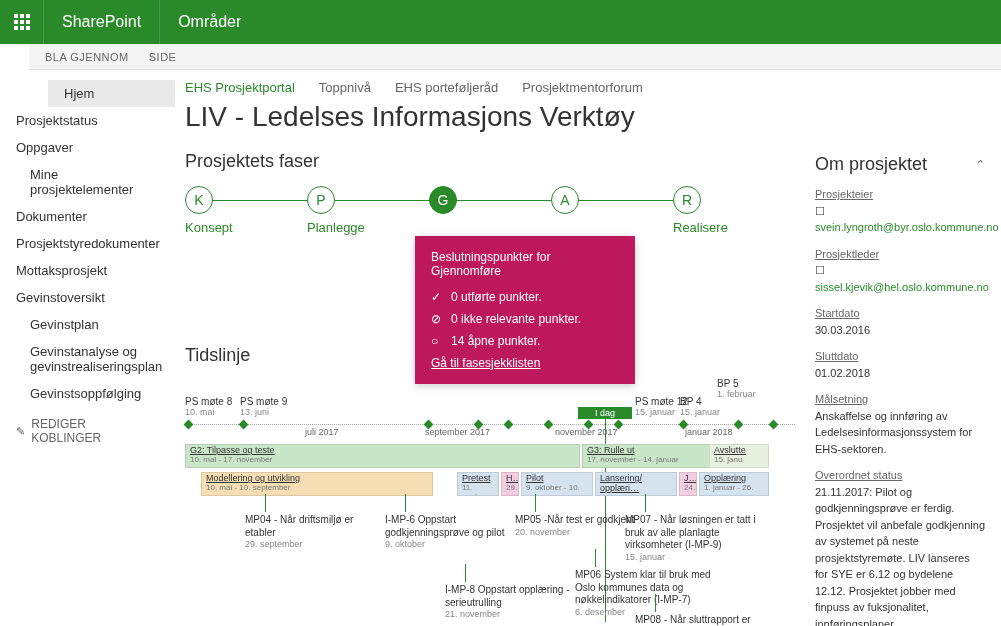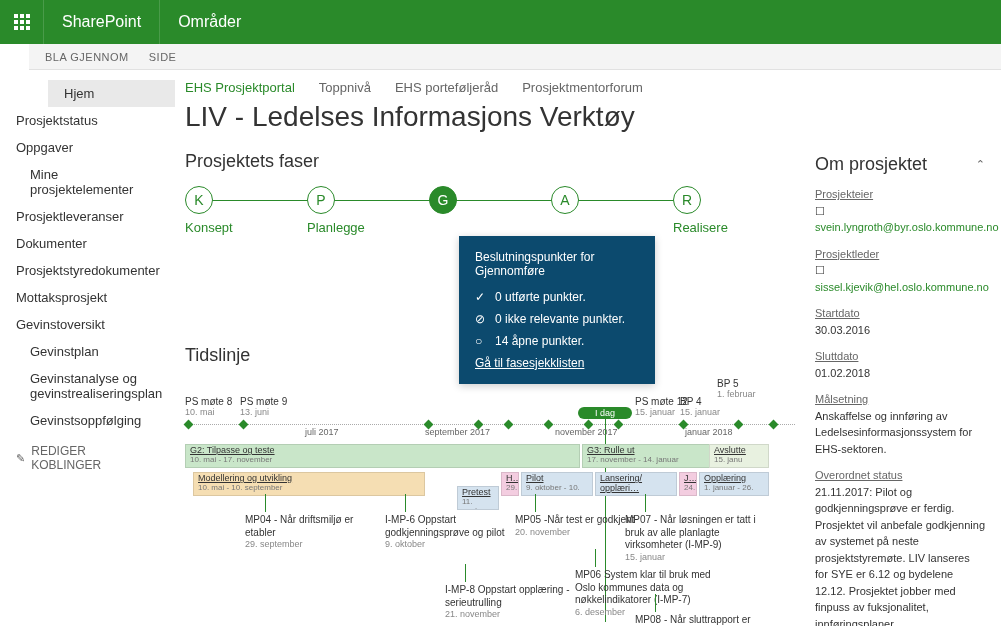--- a/index.html
+++ b/index.html
@@ -34,21 +34,21 @@
 
 h3.section { font-size: 18px; font-weight: 300; margin-bottom: 14px; }
 
 .phases { display: flex; align-items: center; position: relative; margin-bottom: 8px; }
 .phase { flex: 1; text-align: left; }
 .phase-circle { width: 28px; height: 28px; border: 1px solid #2a8a2a; border-radius: 50%; display: inline-flex; align-items: center; justify-content: center; color: #2a8a2a; font-size: 14px; background: #fff; position: relative; z-index: 2; }
 .phase-circle.active { background: #2a8a2a; color: #fff; }
 .phase-label { display: block; margin-top: 6px; font-size: 13px; color: #2a8a2a; }
 .phase-line { position: absolute; top: 14px; left: 14px; right: 110px; height: 1px; background: #2a8a2a; z-index: 1; }
 
-.tooltip { position: absolute; top: 50px; left: 230px; width: 196px; background: #0c4a6e; color: #fff; padding: 14px 16px; font-size: 12px; z-index: 10; box-shadow: 0 2px 8px rgba(0,0,0,.2); margin-left: 44px; }
+.tooltip { position: absolute; top: 50px; left: 230px; width: 220px; background: #be185d; color: #fff; padding: 14px 16px; font-size: 12px; z-index: 10; box-shadow: 0 2px 8px rgba(0,0,0,.2); }
 .tooltip .tt-title { margin-bottom: 12px; }
 .tooltip .tt-line { margin-bottom: 8px; display: flex; align-items: center; gap: 6px; }
 .tooltip .tt-line .glyph { width: 14px; display: inline-block; }
 .tooltip .tt-link { margin-top: 8px; text-decoration: underline; cursor: pointer; }
 
 .timeline { position: relative; margin-top: 30px; font-size: 10px; }
 .tl-ms { display: inline-block; }
 .tl-ms .msname { color: #333; }
 .tl-ms .msdate { color: #888; font-size: 9px; }
 .tl-axis { border-top: 1px dotted #aaa; height: 18px; position: relative; margin-bottom: 2px; }
@@ -57,21 +57,21 @@
 .row { position: relative; height: 26px; margin-bottom: 2px; }
 .bar { position: absolute; height: 24px; border: 1px solid rgba(0,0,0,.1); padding: 1px 4px; overflow: hidden; font-size: 9px; line-height: 1.1; }
 .bar .bname { color: #333; text-decoration: underline; }
 .bar .bdate { color: #777; font-size: 8px; }
 .g-green { background: #c9e6c9; }
 .g-orange { background: #f5deb3; }
 .g-blue { background: #d5e3ef; }
 .g-pink { background: #f3cde0; }
 .g-light { background: #e8f1e0; }
 .today-line { position: absolute; top: -6px; bottom: -180px; width: 1px; background: #2a8a2a; }
-.today-lbl { position: absolute; top: -18px; background: #2a8a2a; color: #fff; font-size: 9px; padding: 1px 17px; transform: translateX(-50%); border-radius: 6px; }
+.today-lbl { position: absolute; top: -18px; background: #2a8a2a; color: #fff; font-size: 9px; padding: 1px 17px; transform: translateX(-50%); }
 
 .callouts { position: relative; font-size: 10px; color: #333; margin-top: 6px; height: 160px; }
 .co { position: absolute; width: 140px; line-height: 1.25; }
 .co .coname {}
 .co .codate { color: #888; font-size: 9px; }
 .coline { position: absolute; width: 1px; background: #2a8a2a; }
 
 .sidecol .lbl { color: #666; margin-top: 2px; text-decoration: underline; }
 .sidecol .val a { color: #2a8a2a; text-decoration: none; }
 .sidecol .block { margin-bottom: 10px; }
@@ -106,21 +106,20 @@
   <span>BLA GJENNOM</span>
   <span>SIDE</span>
 </div>
 
 <div class="page">
   <div class="leftnav" id="leftnav">
       <div class="item active">Hjem</div>
       <div class="item">Prosjektstatus</div>
       <div class="item">Oppgaver</div>
       <div class="item sub">Mine prosjektelementer</div>
-      <div class="item">Prosjektleveranser</div>
       <div class="item">Dokumenter</div>
       <div class="item">Prosjektstyredokumenter</div>
       <div class="item">Mottaksprosjekt</div>
       <div class="item">Gevinstoversikt</div>
       <div class="item sub">Gevinstplan</div>
       <div class="item sub">Gevinstanalyse og gevinstrealiseringsplan</div>
       <div class="item sub">Gevinstsoppfølging</div>
       <div class="editlinks">
         <span class="pencil">✎</span>
         <span>REDIGER KOBLINGER</span>
@@ -220,25 +219,25 @@
               <div class="bar g-green" style="left: 397px; width: 149px;">
                 <div class="bname">G3: Rulle ut</div>
                 <div class="bdate">17. november - 14. januar</div>
               </div>
               <div class="bar g-light" style="left: 524px; width: 60px;">
                 <div class="bname">Avslutte</div>
                 <div class="bdate">15. janu</div>
               </div>
             </div>
           <div class="row" id="row2">
-              <div class="bar g-orange" style="left: 8px; width: 232px;">
+              <div class="bar g-orange" style="left: 16px; width: 232px;">
                 <div class="bname">Modellering og utvikling</div>
                 <div class="bdate">10. mai - 10. september</div>
               </div>
-              <div class="bar g-blue" style="left: 272px; width: 42px; margin-top: 14px;">
+              <div class="bar g-blue" style="left: 272px; width: 42px;">
                 <div class="bname">Pretest</div>
                 <div class="bdate">11. septe</div>
               </div>
               <div class="bar g-pink" style="left: 316px; width: 18px;">
                 <div class="bname">H…</div>
                 <div class="bdate">29.</div>
               </div>
               <div class="bar g-blue" style="left: 336px; width: 72px;">
                 <div class="bname">Pilot</div>
                 <div class="bdate">9. oktober - 10. no</div>

